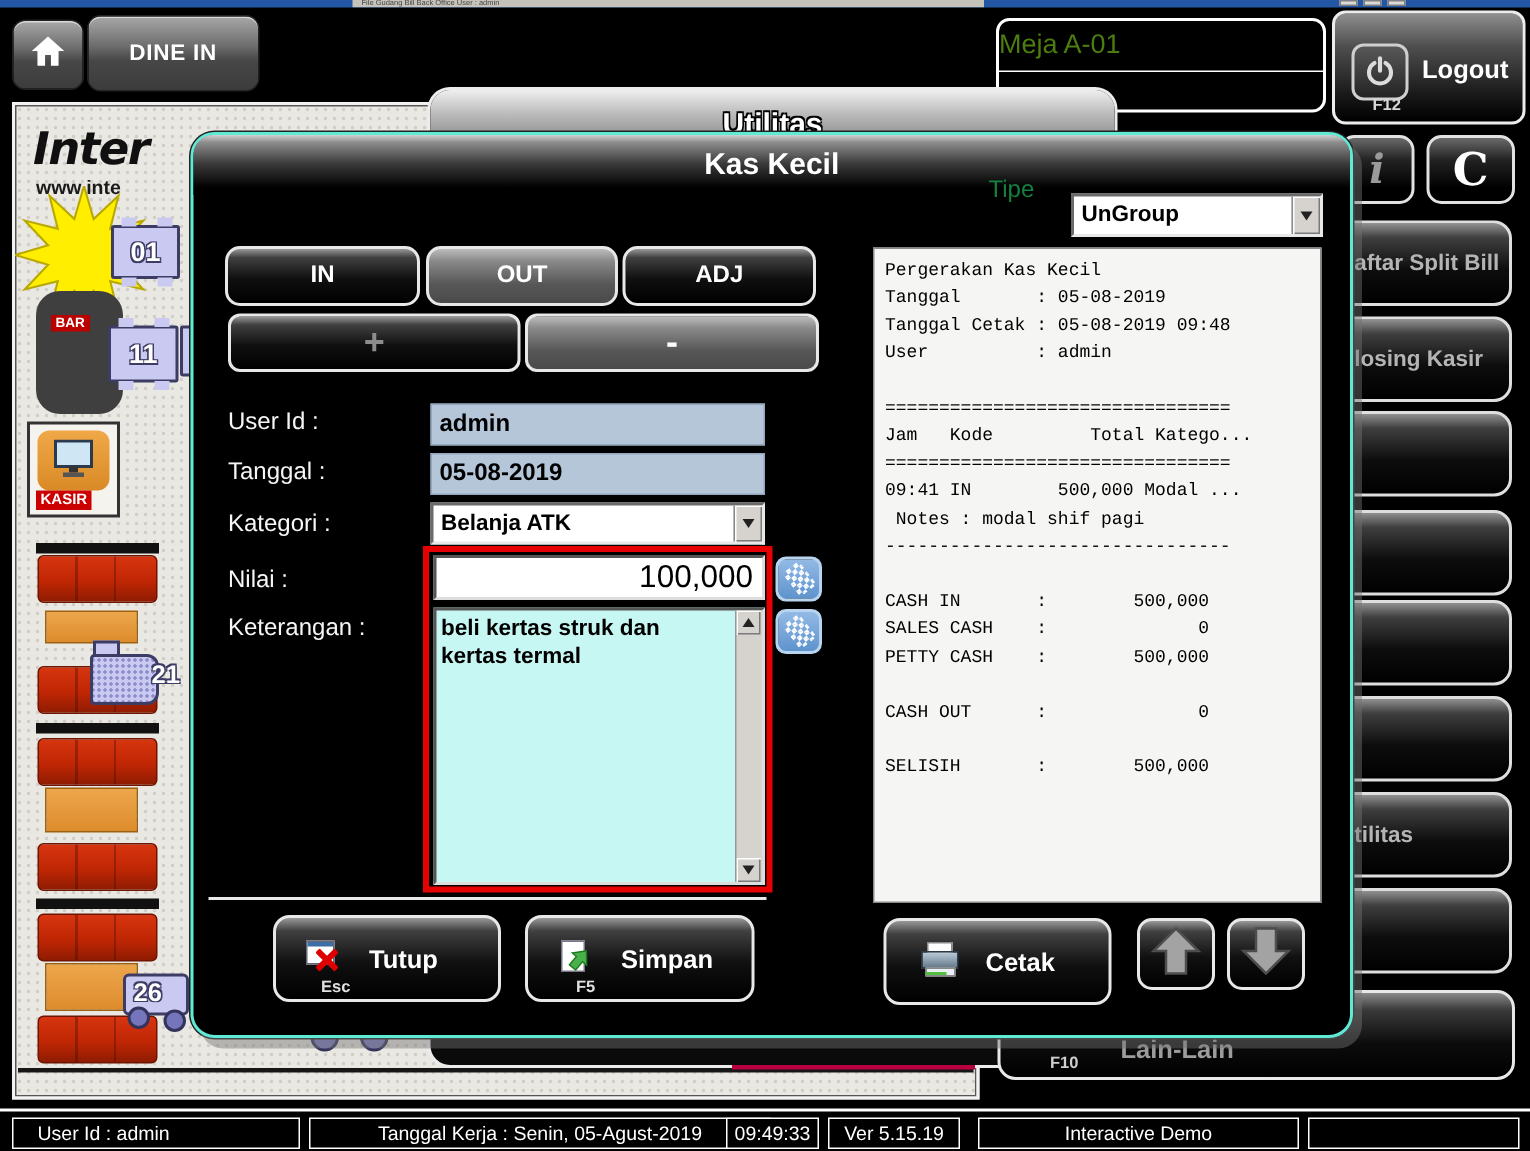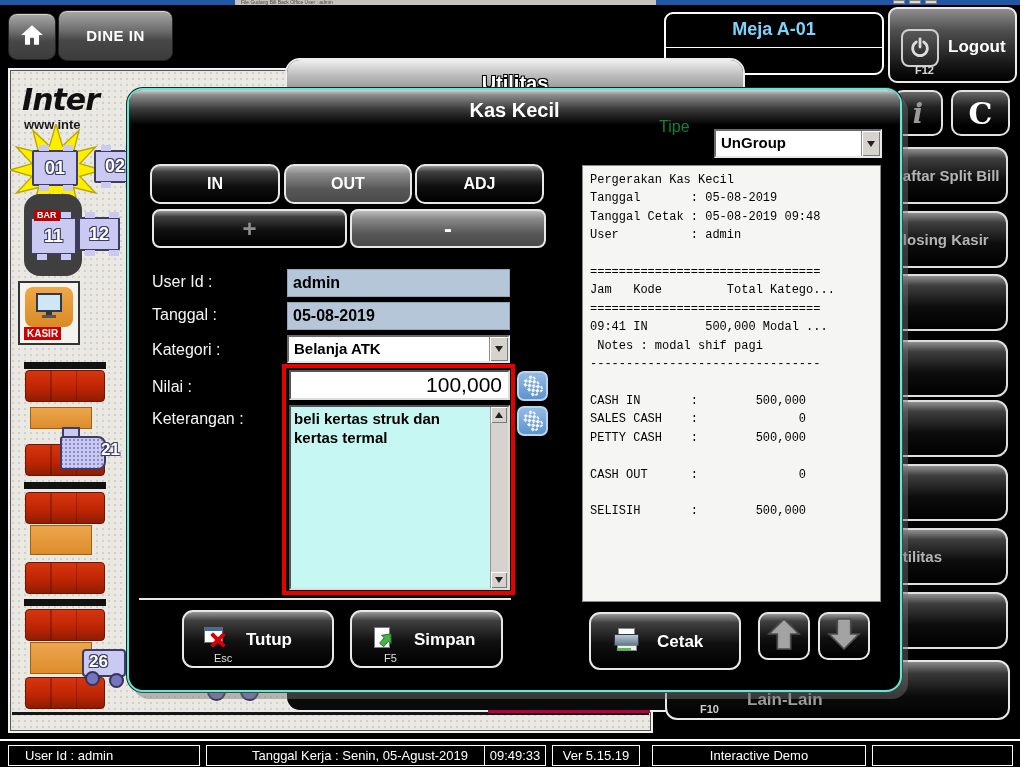--- a/index.html
+++ b/index.html
@@ -13,39 +13,39 @@
            font-size:5px;line-height:5px;color:#444;overflow:hidden;white-space:nowrap;padding-left:6px;}
   .winbtn{position:absolute;top:0;width:12px;height:4px;background:#d9d9d9;border:1px solid #7f7f7f;box-sizing:border-box;}
 
   
   .glossy{background:linear-gradient(180deg,#a8a8a8 0%,#6d6d6d 40%,#474747 60%,#3c3c3c 100%);
           border:1px solid #222;border-radius:9px;box-shadow:inset 0 1px 0 #d9d9d9, 1px 2px 3px #000;}
   #home-btn{left:8px;top:13px;width:46px;height:45px;display:flex;align-items:center;justify-content:center;cursor:pointer;}
   #dinein-btn{left:58px;top:10px;width:113px;height:49px;display:flex;align-items:center;justify-content:center;
               color:#fff;font-weight:bold;font-size:15px;letter-spacing:.5px;cursor:pointer;}
   #meja-box{left:664px;top:12px;width:216px;height:59px;border:2px solid #fff;border-radius:9px;background:#000;}
-  #meja-title{position:absolute;left:0;top:5px;width:100%;text-align:center;color:#7dd3fc;font-weight:bold;font-size:18px;}
+  #meja-title{position:absolute;left:0;top:5px;width:100%;color:#4d7c0f;font-weight:normal;font-size:18px;}
   #meja-div{position:absolute;left:0;top:33px;width:100%;height:0;border-top:1px solid #fff;}
   #logout-btn{left:888px;top:7px;width:125px;height:72px;border:2px solid #ececec;border-radius:9px;
               background:linear-gradient(180deg,#8f8f8f 0%,#4f4f4f 30%,#191919 75%,#000 100%);cursor:pointer;z-index:61;}
   #power-ico{position:absolute;left:11px;top:20px;width:34px;height:34px;border:2px solid #cfcfcf;border-radius:8px;
              display:flex;align-items:center;justify-content:center;background:rgba(255,255,255,.06);}
   #logout-lbl{position:absolute;left:58px;top:28px;color:#fff;font-weight:bold;font-size:17px;}
   #logout-key{position:absolute;left:25px;top:55px;color:#d8d8d8;font-size:11px;font-weight:bold;}
 
   
   #floorplan{left:8px;top:68px;width:645px;height:665px;z-index:1;
              background-color:#eae8e2;
              background-image:radial-gradient(rgba(110,105,92,.20) 1px,transparent 1.4px);
              background-size:6px 6px;border:2px solid #f2f2f2;box-sizing:border-box;box-shadow:inset 0 0 0 1px #555;}
   #logo1{left:12px;top:12px;font-family:"DejaVu Sans",sans-serif;font-style:italic;font-weight:bold;
          font-size:30px;color:#101010;letter-spacing:-1px;}
   #logo2{left:14px;top:47px;font-weight:bold;font-size:13px;color:#1a1a1a;}
   .tbl{background:#c9c9f1;border:2px solid #3c3c64;border-radius:2px;box-sizing:border-box;
-       display:flex;align-items:center;justify-content:center;cursor:pointer;}
+       display:flex;align-items:center;justify-content:center;cursor:pointer;margin-left:42px;}
   .tbl::before,.tbl::after{content:"";position:absolute;left:5px;width:10px;height:6px;background:#c9c9f1;
        box-shadow:24px 0 0 #c9c9f1;}
   .tbl::before{top:-7px;} .tbl::after{bottom:-7px;}
   .otl{color:#fff;font-weight:bold;font-size:18px;
        text-shadow:-1px -1px 0 #3c3c64,1px -1px 0 #3c3c64,-1px 1px 0 #3c3c64,1px 1px 0 #3c3c64;}
   #burst{left:0px;top:54px;width:92px;height:92px;}
   #t01{left:22px;top:80px;width:46px;height:36px;}
   #t02{left:84px;top:80px;width:42px;height:33px;}
   #barcounter{left:14px;top:124px;width:58px;height:82px;background:#3f3f3f;border-radius:16px;}
   #barlbl{left:24px;top:140px;background:#bb0000;color:#fff;font-size:9px;font-weight:bold;
@@ -155,21 +155,21 @@
   .kp-ico{width:14px;height:20px;transform:rotate(-38deg);border-radius:2px;
         background-image:linear-gradient(45deg,#fff 25%,transparent 25% 75%,#fff 75%),
                          linear-gradient(45deg,#fff 25%,transparent 25% 75%,#fff 75%);
         background-size:6px 6px;background-position:0 0,3px 3px;}
   #kp1{left:388px;top:281px;} #kp2{left:388px;top:316px;}
   #sepline{left:10px;top:508px;width:372px;height:2px;background:#e8e8e8;}
 
   #btn-tutup{left:53px;top:520px;width:152px;height:58px;font-size:17px;border-radius:11px;}
   #btn-simpan{left:221px;top:520px;width:153px;height:58px;font-size:17px;border-radius:11px;}
   #btn-cetak{left:460px;top:522px;width:152px;height:58px;font-size:17px;border-radius:11px;}
-  .keycap{position:absolute;font-size:11px;font-weight:normal;color:#e0e0e0;}
+  .keycap{position:absolute;font-size:11px;font-weight:bold;color:#e0e0e0;}
   .bicon{position:absolute;left:20px;top:13px;width:26px;height:26px;}
   .btxt{position:absolute;left:62px;top:18px;}
   .winico{position:absolute;left:0;top:2px;width:17px;height:14px;background:#fff;border:1px solid #667;}
   .winico::before{content:"";position:absolute;left:0;top:0;width:100%;height:3px;background:#3b6ea5;}
   .xbar{position:absolute;width:4px;height:18px;background:#dd0000;left:12px;top:6px;border-radius:1px;}
   .pageico{position:absolute;left:2px;top:2px;width:14px;height:19px;background:#fff;border:1px solid #778;}
   #btn-up{left:629px;top:522px;width:52px;height:48px;border-radius:10px;}
   #btn-down{left:689px;top:522px;width:52px;height:48px;border-radius:10px;}
 
   #receipt{left:453px;top:75px;width:299px;height:437px;background:#f5f5f3;border:1px solid #8a8a8a;box-sizing:border-box;overflow:hidden;}

